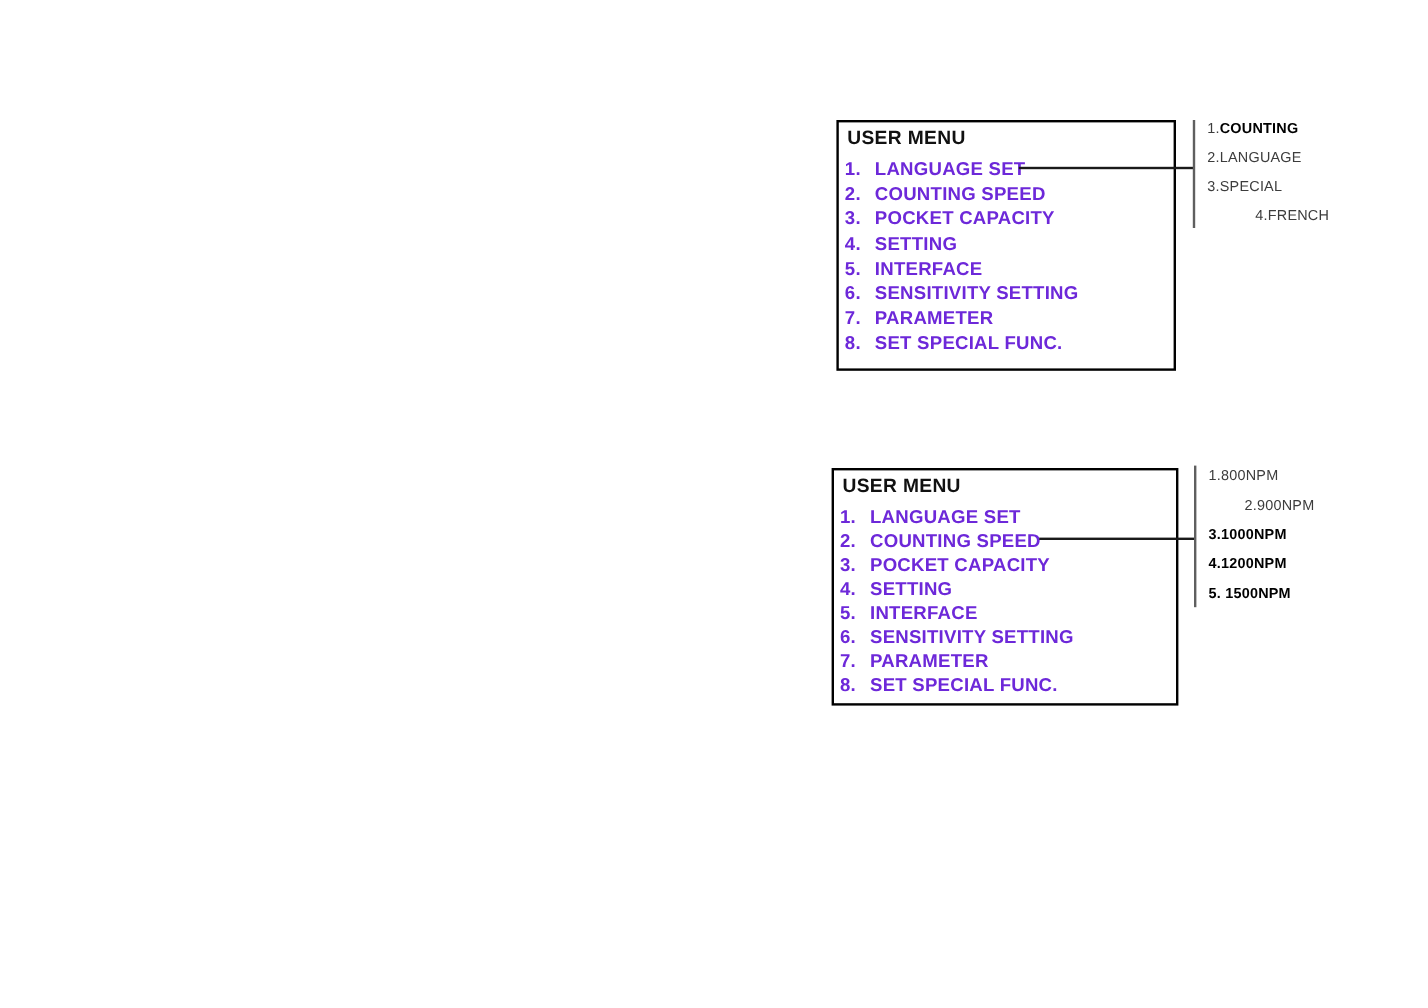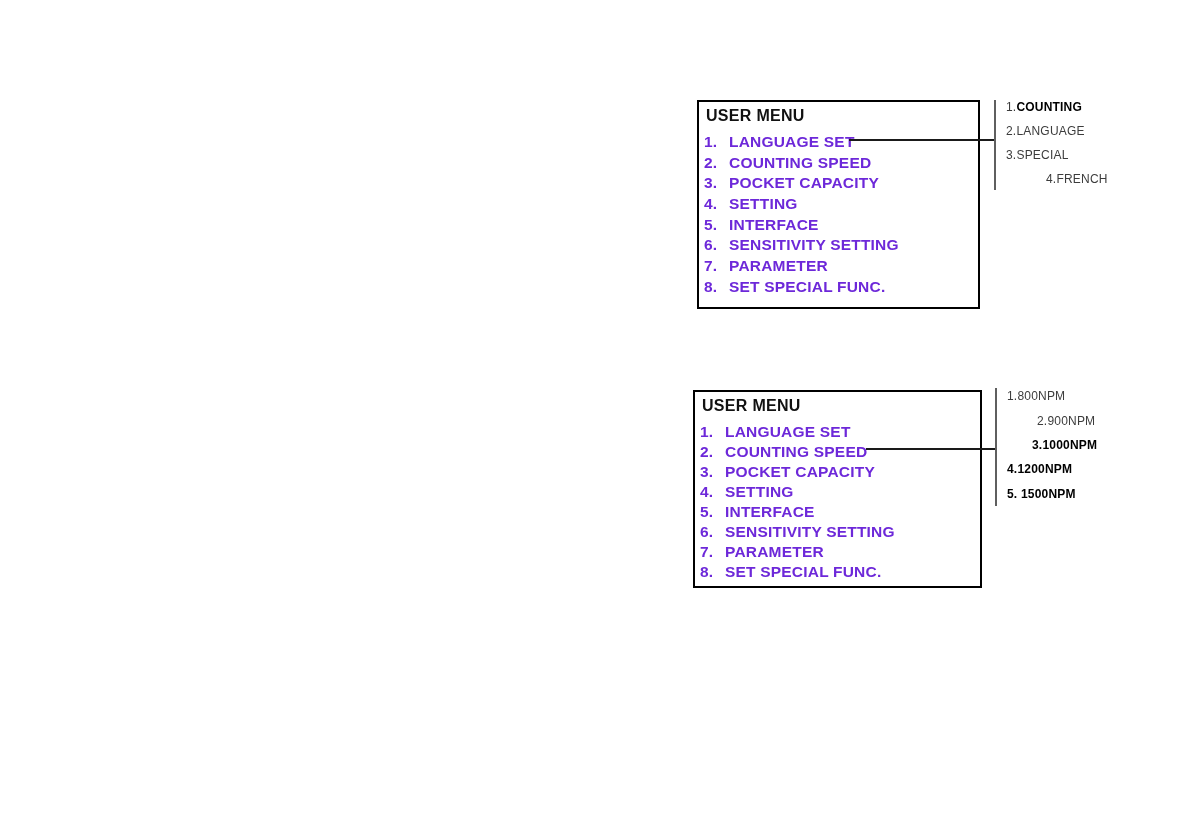--- a/index.html
+++ b/index.html
@@ -104,15 +104,15 @@
     <div class="menu-row"><span class="no">7.</span><span class="lbl">PARAMETER</span></div>
     <div class="menu-row"><span class="no">8.</span><span class="lbl">SET SPECIAL FUNC.</span></div>
   </div>
 </div>
 
 <div class="hline" style="left:866px; top:448px; width:130px;"></div>
 <div class="vline" style="left:995px; top:388px; height:118px;"></div>
 
 <div class="opt" style="left:1007px; top:389px;"><span class="no">1.</span><span class="lbl">800NPM</span></div>
 <div class="opt" style="left:1037px; top:414px;"><span class="no">2.</span><span class="lbl">900NPM</span></div>
-<div class="opt b" style="left:1007px; top:438px;margin-left:25px;"><span class="no">3.</span><span class="lbl">1000NPM</span></div>
+<div class="opt b" style="left:1007px; top:438px;"><span class="no">3.</span><span class="lbl">1000NPM</span></div>
 <div class="opt b" style="left:1007px; top:462px;"><span class="no">4.</span><span class="lbl">1200NPM</span></div>
 <div class="opt b" style="left:1007px; top:487px;text-align:right;"><span class="no">5. </span><span class="lbl">1500NPM</span></div>
 
 </body></html>

